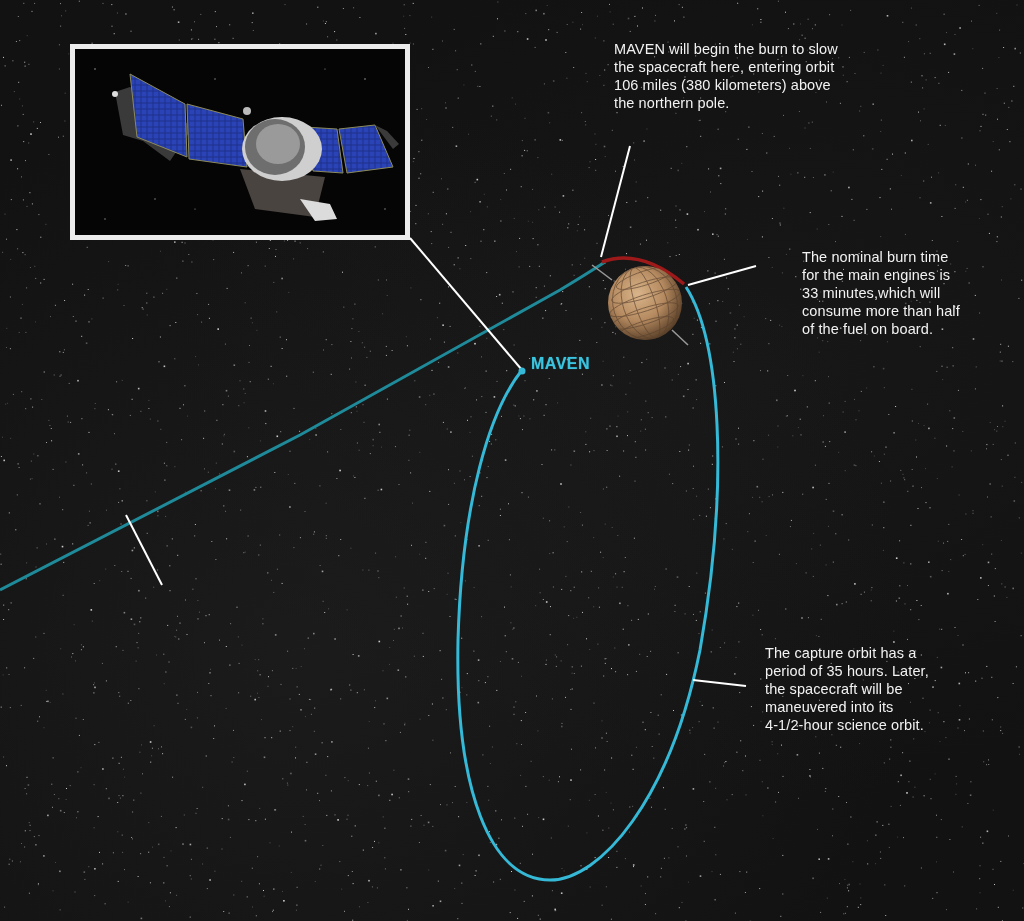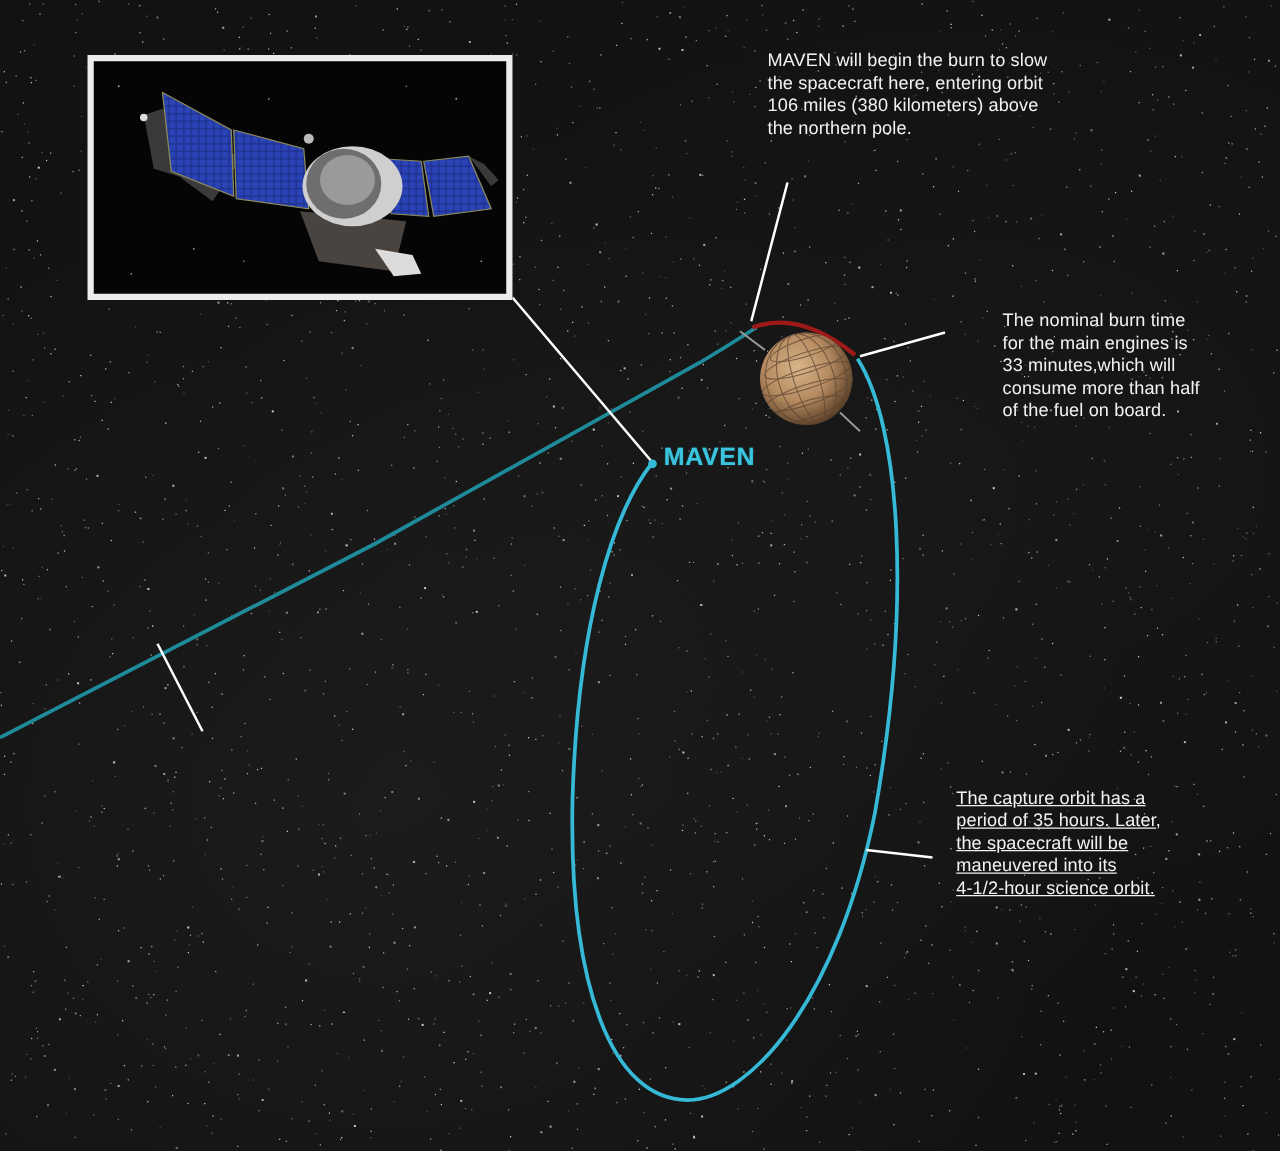--- a/index.html
+++ b/index.html
@@ -24,21 +24,21 @@
       font-size: 14.5px;
       line-height: 18px;
       letter-spacing: 0.1px;
       white-space: pre-line;
     }
     .maven-label {
       position: absolute;
       left: 531px; top: 355px;
       color: #3cc3dd;
       font-weight: bold;
-      font-size: 20px;
+      font-size: 16px;
       letter-spacing: 0.5px;
       text-shadow: 0 0 1px #1a8ea5;
     }
     .inset {
       position: absolute;
       left: 70px; top: 44px;
       width: 340px; height: 196px;
       border: 5px solid #ececec;
       box-sizing: border-box;
       background: #050505;
@@ -2744,18 +2744,18 @@
 
   <div class="label" style="left:614px; top:40px;">MAVEN will begin the burn to slow
 the spacecraft here, entering orbit
 106 miles (380 kilometers) above
 the northern pole.</div>
   <div class="label" style="left:754px; top:248px;margin-left:48px;">The nominal burn time
 for the main engines is
 33 minutes,which will
 consume more than half
 of the fuel on board.</div>
-  <div class="label" style="left:765px; top:630px;text-decoration:underline;">The capture orbit has a
+  <div class="label" style="left:765px; top:644px;">The capture orbit has a
 period of 35 hours. Later,
 the spacecraft will be
 maneuvered into its
 4-1/2-hour science orbit.</div>
 </div>
 
 </body></html>

